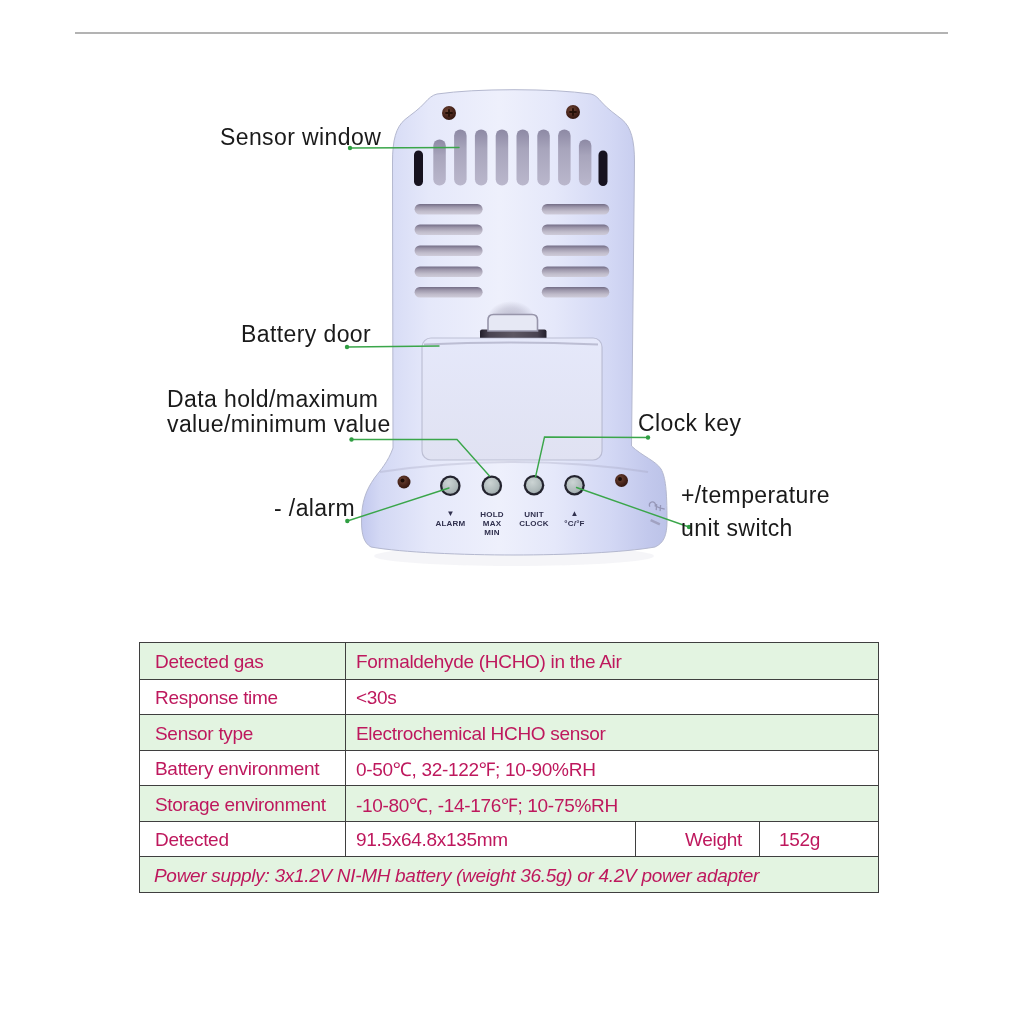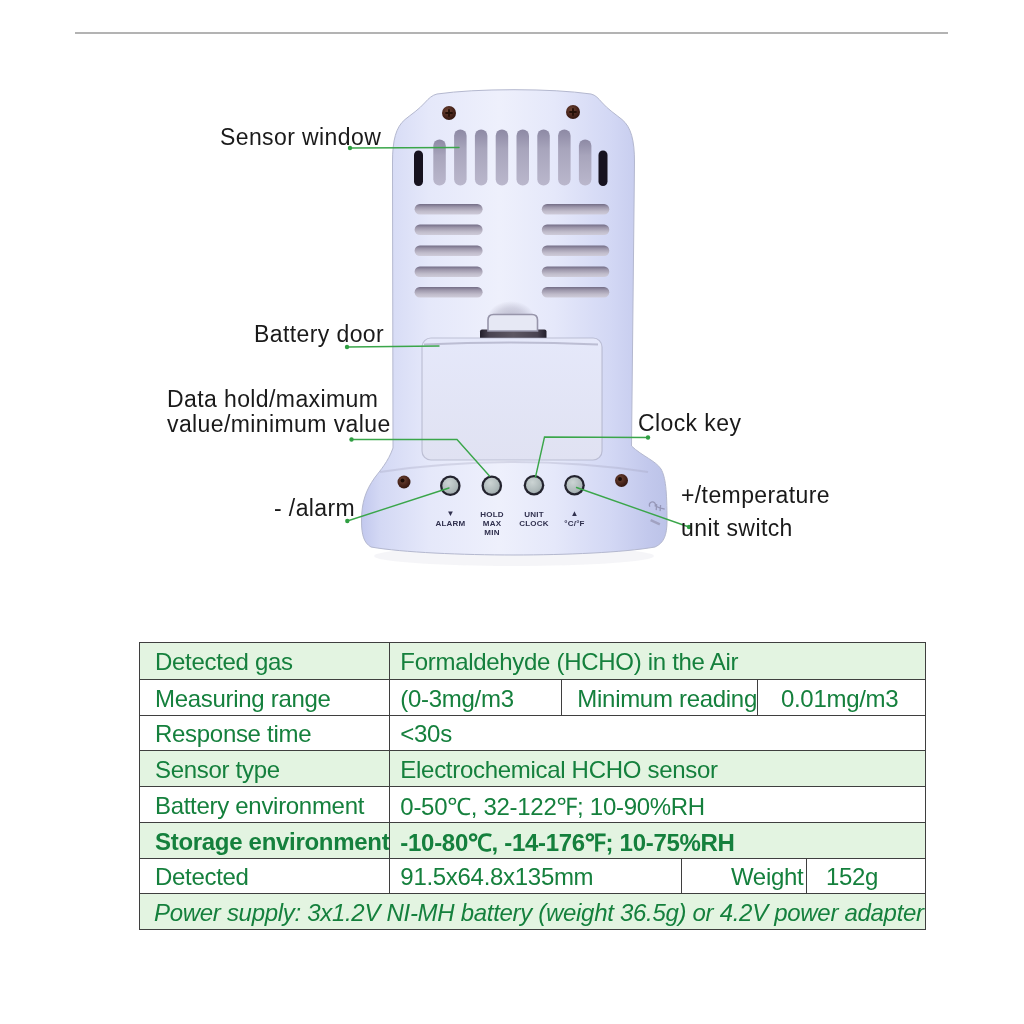--- a/index.html
+++ b/index.html
@@ -2,21 +2,21 @@
 <html><head>
 <meta charset="utf-8">
 <style>
   html,body{margin:0;padding:0;}
   body{width:1024px;height:1024px;background:#ffffff;position:relative;
        font-family:"Liberation Sans",sans-serif;overflow:hidden;}
   .topline{position:absolute;left:75px;top:32px;width:873px;height:2px;background:#b3b3b3;}
   .lbl{position:absolute;color:#1a1a1a;font-size:23px;letter-spacing:0.4px;line-height:24.5px;white-space:pre;}
   #devsvg{position:absolute;left:0;top:0;}
   table.spec{position:absolute;left:139px;top:642px;border-collapse:collapse;
-    table-layout:fixed;font-size:24px;letter-spacing:-0.3px;color:#15803d;}
+    table-layout:fixed;font-size:19px;letter-spacing:-0.3px;color:#be185d;}
   table.spec td{border:1.5px solid #3f3f3f;padding:2px 0 0 15px;overflow:hidden;white-space:nowrap;}
   .g{background:#e3f4e1;}
   td.c{text-align:center;padding-left:0;}
 </style>
 </head>
 <body>
 <div class="topline"></div>
 
 <svg id="devsvg" width="1024" height="1024" viewBox="0 0 1024 1024">
   <defs>
@@ -177,21 +177,21 @@
     <circle cx="350" cy="148" r="2.2"></circle>
     <circle cx="347" cy="347" r="2.2"></circle>
     <circle cx="351.5" cy="439.5" r="2.2"></circle>
     <circle cx="648" cy="437.5" r="2.2"></circle>
     <circle cx="347.3" cy="521" r="2.2"></circle>
     <circle cx="689" cy="527" r="2.2"></circle>
   </g>
 </svg>
 
 <div class="lbl" style="left:220px;top:125px;">Sensor window</div>
-<div class="lbl" style="left:254px;top:321.5px;">Battery door</div>
+<div class="lbl" style="left:241px;top:321.5px;">Battery door</div>
 <div class="lbl" style="left:167px;top:387px;">Data hold/maximum
 value/minimum value</div>
 <div class="lbl" style="left:638px;top:411px;">Clock key</div>
 <div class="lbl" style="left:274px;top:496px;">- /alarm</div>
 <div class="lbl" style="left:681px;top:479px;line-height:33px;">+/temperature
 unit switch</div>
 
 <table class="spec">
   <colgroup>
     <col style="width:206px">
@@ -199,39 +199,33 @@
       <col style="width:118px">
     <col style="width:75px">
       <col style="width:49px">
       <col style="width:119px">
   </colgroup>
   <tbody>
       <tr class="g" style="height:37px;">
         <td>Detected gas</td>
         <td colspan="5" style="padding-left:10px;">Formaldehyde (HCHO) in the Air</td>
       </tr>
-  <tr style="height:36px;">
-        <td>Measuring range</td>
-        <td style="padding-left:10px;">(0-3mg/m3</td>
-        <td colspan="2" class="c">Minimum reading</td>
-        <td colspan="2" style="padding-left:23px;">0.01mg/m3</td>
-      </tr>
   <tr style="height:35px;">
         <td>Response time</td>
         <td colspan="5" style="padding-left:10px;margin-top:48px;">&lt;30s</td>
       </tr>
   <tr class="g" style="height:36px;">
         <td>Sensor type</td>
         <td colspan="5" style="padding-left:10px;">Electrochemical HCHO sensor</td>
       </tr>
   <tr style="height:35px;">
         <td>Battery environment</td>
         <td colspan="5" style="padding-left:10px;">0-50℃, 32-122℉; 10-90%RH</td>
       </tr>
-  <tr class="g" style="height:36px;font-weight:bold;">
+  <tr class="g" style="height:36px;">
         <td>Storage environment</td>
         <td colspan="5" style="padding-left:10px;">-10-80℃, -14-176℉; 10-75%RH</td>
       </tr>
   <tr style="height:35px;">
         <td>Detected</td>
         <td colspan="2" style="padding-left:10px;">91.5x64.8x135mm</td>
         <td colspan="2" style="padding-left:49px;">Weight</td>
         <td style="padding-left:19px;">152g</td>
       </tr>
   <tr class="g" style="height:36px;">

